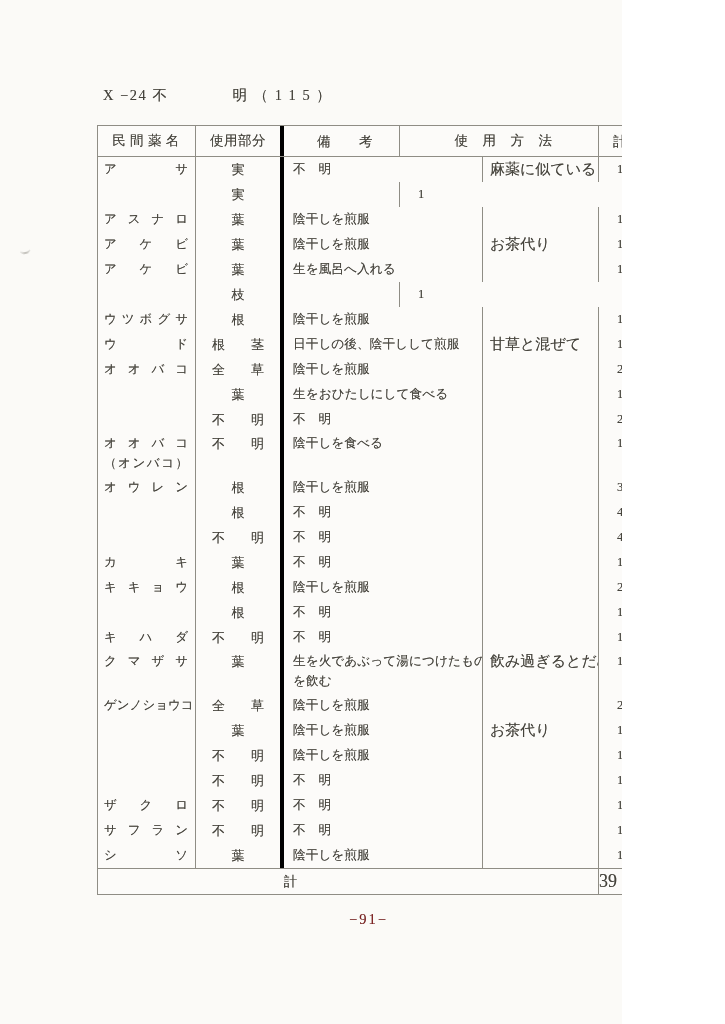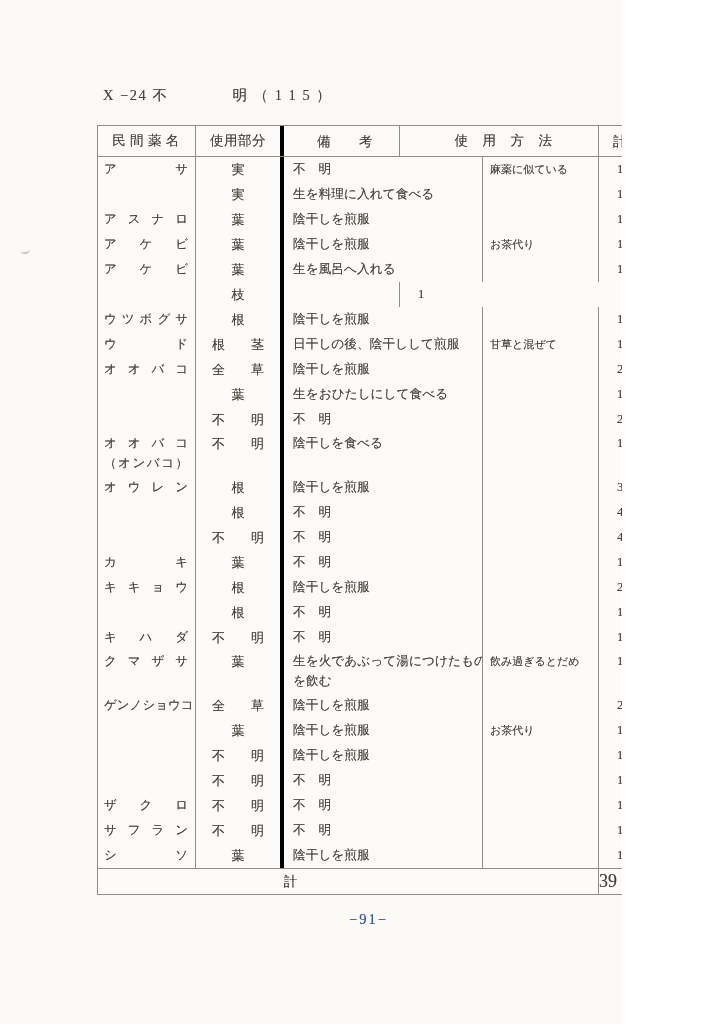--- a/index.html
+++ b/index.html
@@ -44,35 +44,35 @@
   
   .drow{min-height:25px;font-size:13px;}
   .c-name{padding:0 7px 0 6px;font-size:12.5px;}
   .jline{display:flex;justify-content:space-between;line-height:25px;}
   .jline:empty{display:none;}
   .c-part{padding:0 16px;}
   .c-part .jline{line-height:25px;}
   .c-usage{padding-left:9px;font-size:12.7px;}
   .uline{line-height:25px;white-space:nowrap;}
   .uline:empty{display:none;}
-  .c-remark{padding-left:7px;line-height:25px;font-size:11px;white-space:nowrap;}
+  .c-remark{padding-left:7px;line-height:25px;font-size:15px;white-space:nowrap;}
   .c-count{text-align:center;line-height:25px;font-size:12.5px;}
   
   .tall{min-height:43px;}
   .tall .jline,.tall .uline{line-height:19.5px;}
   .tall .c-name,.tall .c-part,.tall .c-usage,.tall .c-remark,.tall .c-count{padding-top:2px;}
   .tall .c-remark,.tall .c-count{line-height:19.5px;}
   
   .totrow{height:25px;border-top:1px solid #8f8d85;font-size:13.5px;}
   .t-merged{flex:0 0 501px;border-right:1px solid #8f8d85;display:flex;}
   .t-merged .t-inner{width:385px;text-align:center;line-height:25px;}
   .t-count{flex:0 0 42px;line-height:25px;font-size:18px;}
   .footer{
     position:absolute;left:97px;top:911px;width:543px;
-    text-align:center;font-size:14.5px;letter-spacing:2px;color:#1d4ed8;
+    text-align:center;font-size:14.5px;letter-spacing:2px;color:#7f1d1d;
   }
 </style>
 </head>
 <body>
 
 <div class="page">
 
   <div class="heading">X −24 不　　　　明 （ 1 1 5 ）</div>
 
   <div class="smudge"></div>
@@ -110,24 +110,20 @@
   </div>
         <div class="trow drow">
     <div class="cell c-name">
       
       
     </div>
     <div class="cell c-part">
       <div class="jline" style="justify-content: center;">
               <span>実</span>
             </div>
-    </div>
-    <div class="cell c-usage">
-      <div class="uline">生を料理に入れて食べる</div>
-
     </div>
     <div class="cell c-remark"></div>
     <div class="cell c-count">1</div>
   </div>
         <div class="trow drow">
     <div class="cell c-name">
       <div class="jline">
               <span>ア</span>
               <span>ス</span>
               <span>ナ</span>

